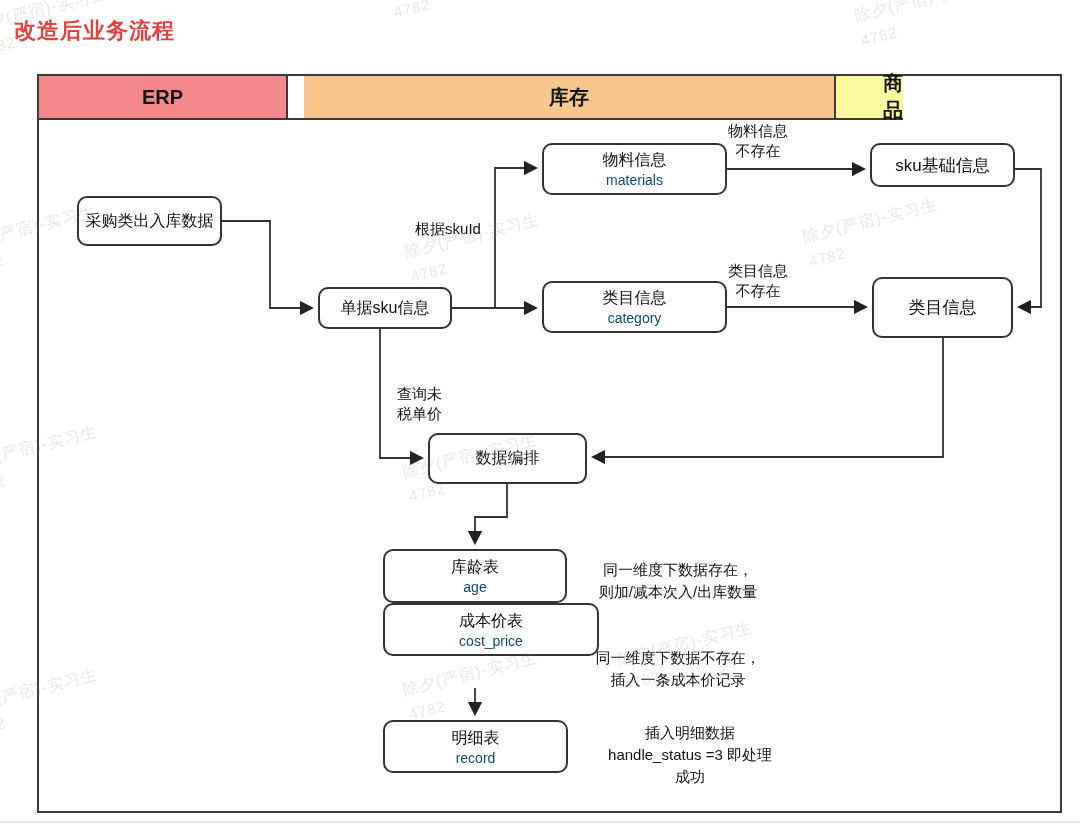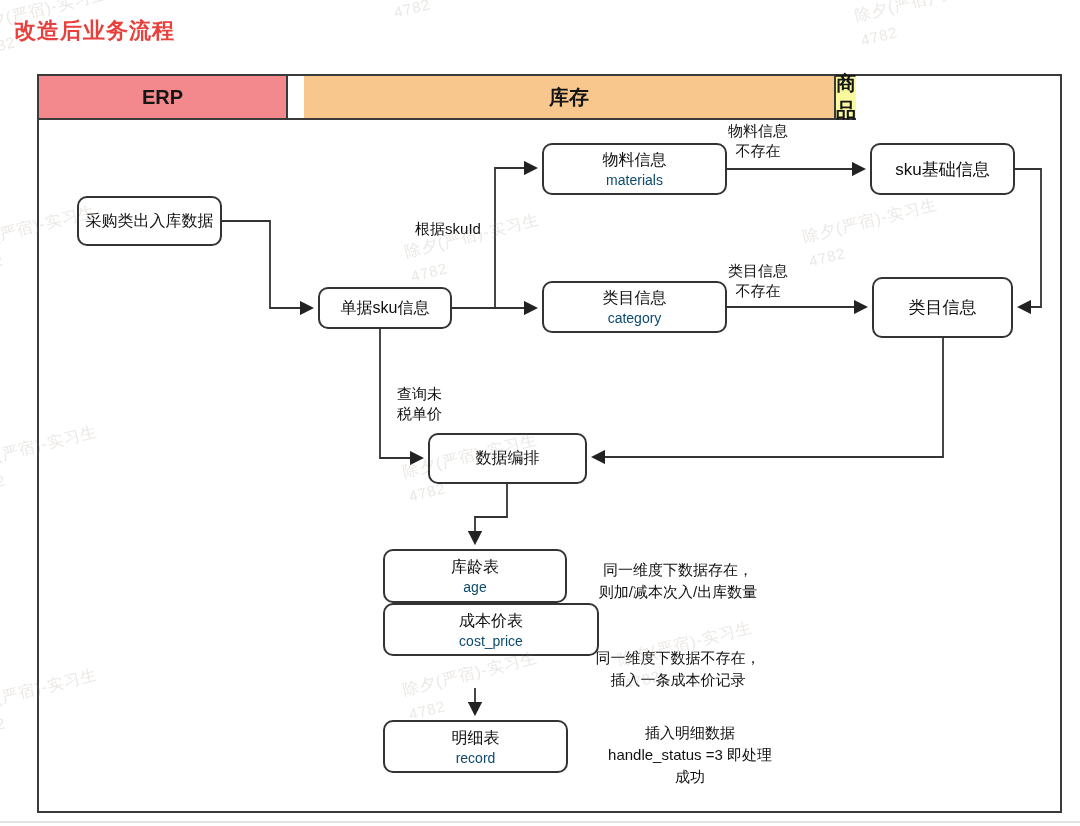--- a/index.html
+++ b/index.html
@@ -66,21 +66,21 @@
 </style>
 </head>
 <body>
 
 <div class="page-title" style="color: rgb(232, 64, 60);">改造后业务流程</div>
 
 <div class="swimlane">
   <div class="lane-headers">
     <div class="lane-header w1" style="background: rgb(243, 137, 140);">ERP</div>
     <div class="lane-header w2" style="background: rgb(247, 199, 141); margin-left: 16px;">库存</div>
-    <div class="lane-header w3" style="background: rgb(249, 249, 158);">商品</div>
+    <div class="lane-header w3" style="background: rgb(249, 249, 158); padding-left: 47px;">商品</div>
   </div>
   <div class="lane-body">
     <div class="lane-col w1"></div>
     <div class="lane-col w2"></div>
     <div class="lane-col w3"></div>
   </div>
 </div>
 
 <svg class="edges" width="1080" height="826">
   <defs>
@@ -108,21 +108,21 @@
   <div class="node-title">单据sku信息</div>
 </div>
 <div class="node" style="left:542px;top:143px;width:185px;height:52px">
   <div class="node-title">物料信息</div>
   <div class="node-sub">materials</div>
 </div>
 <div class="node" style="left:542px;top:281px;width:185px;height:52px">
   <div class="node-title">类目信息</div>
   <div class="node-sub">category</div>
 </div>
-<div class="node" style="left:870px;top:143px;width:145px;height:52px">
+<div class="node" style="left:870px;top:143px;width:145px;height:44px">
   <div class="node-title big">sku基础信息</div>
 </div>
 <div class="node" style="left:872px;top:277px;width:141px;height:61px">
   <div class="node-title big">类目信息</div>
 </div>
 <div class="node" style="left:428px;top:433px;width:159px;height:51px">
   <div class="node-title">数据编排</div>
 </div>
 <div class="node" style="left:383px;top:549px;width:184px;height:54px">
   <div class="node-title">库龄表</div>

